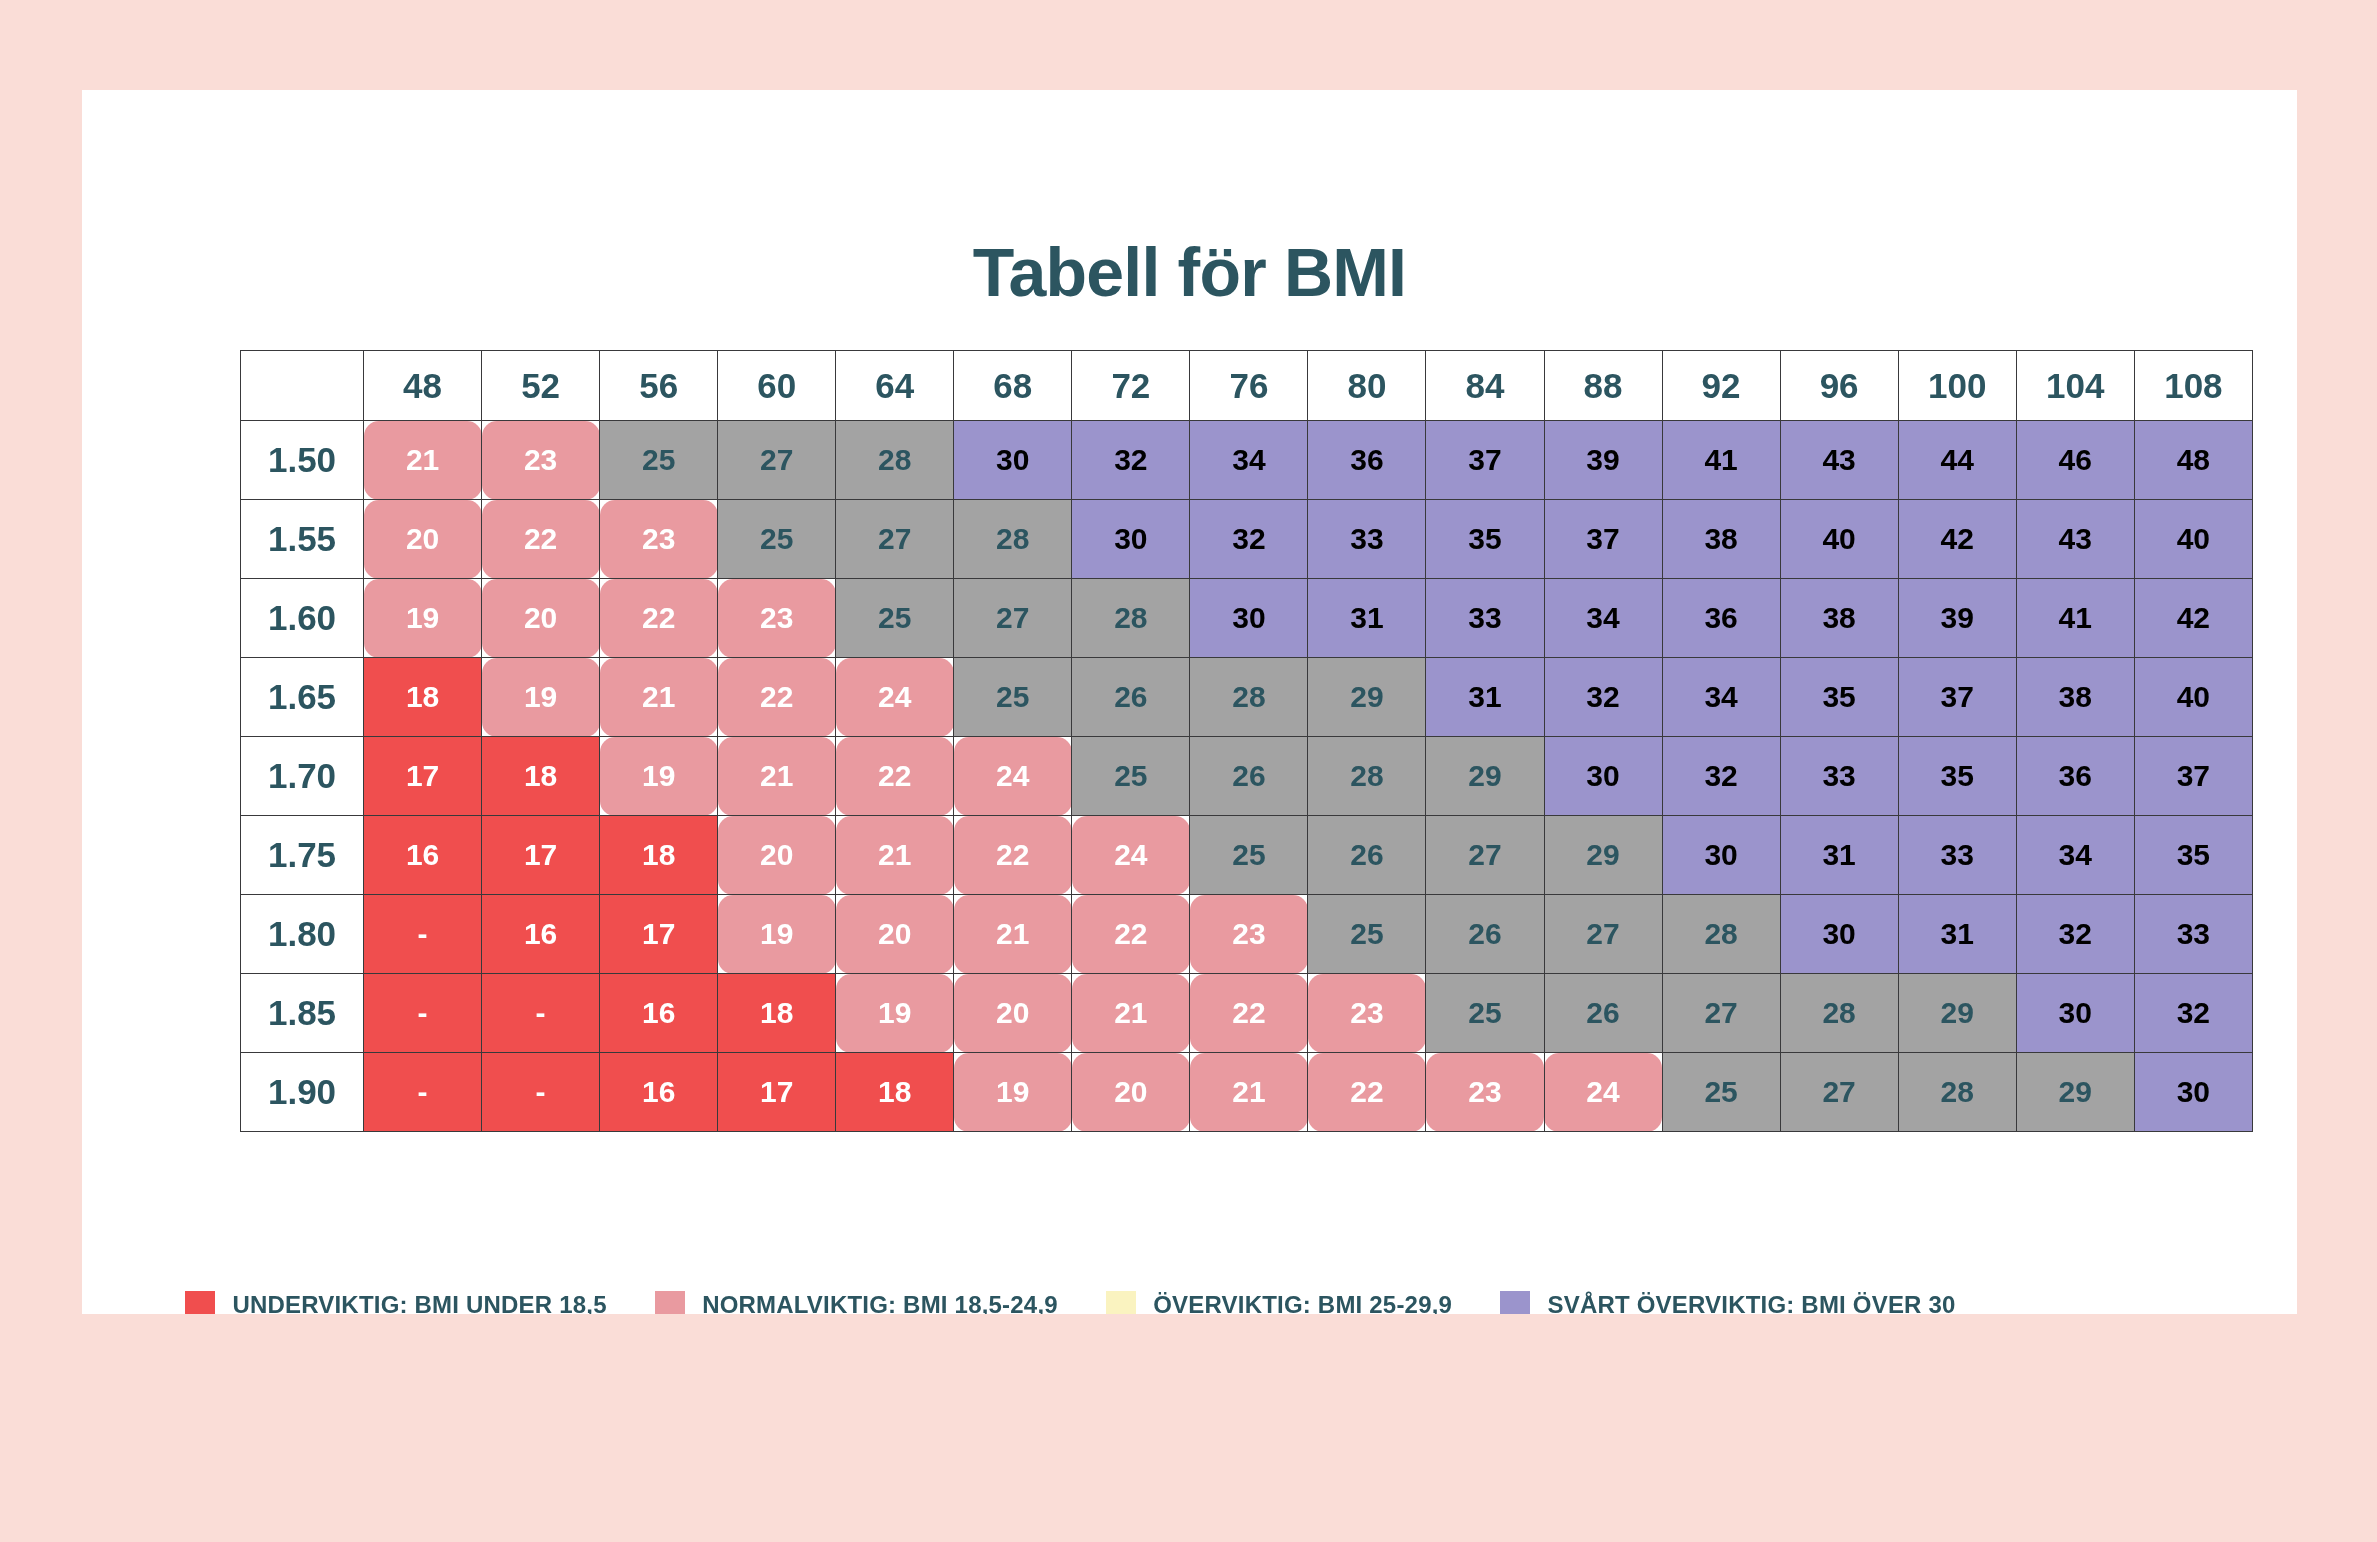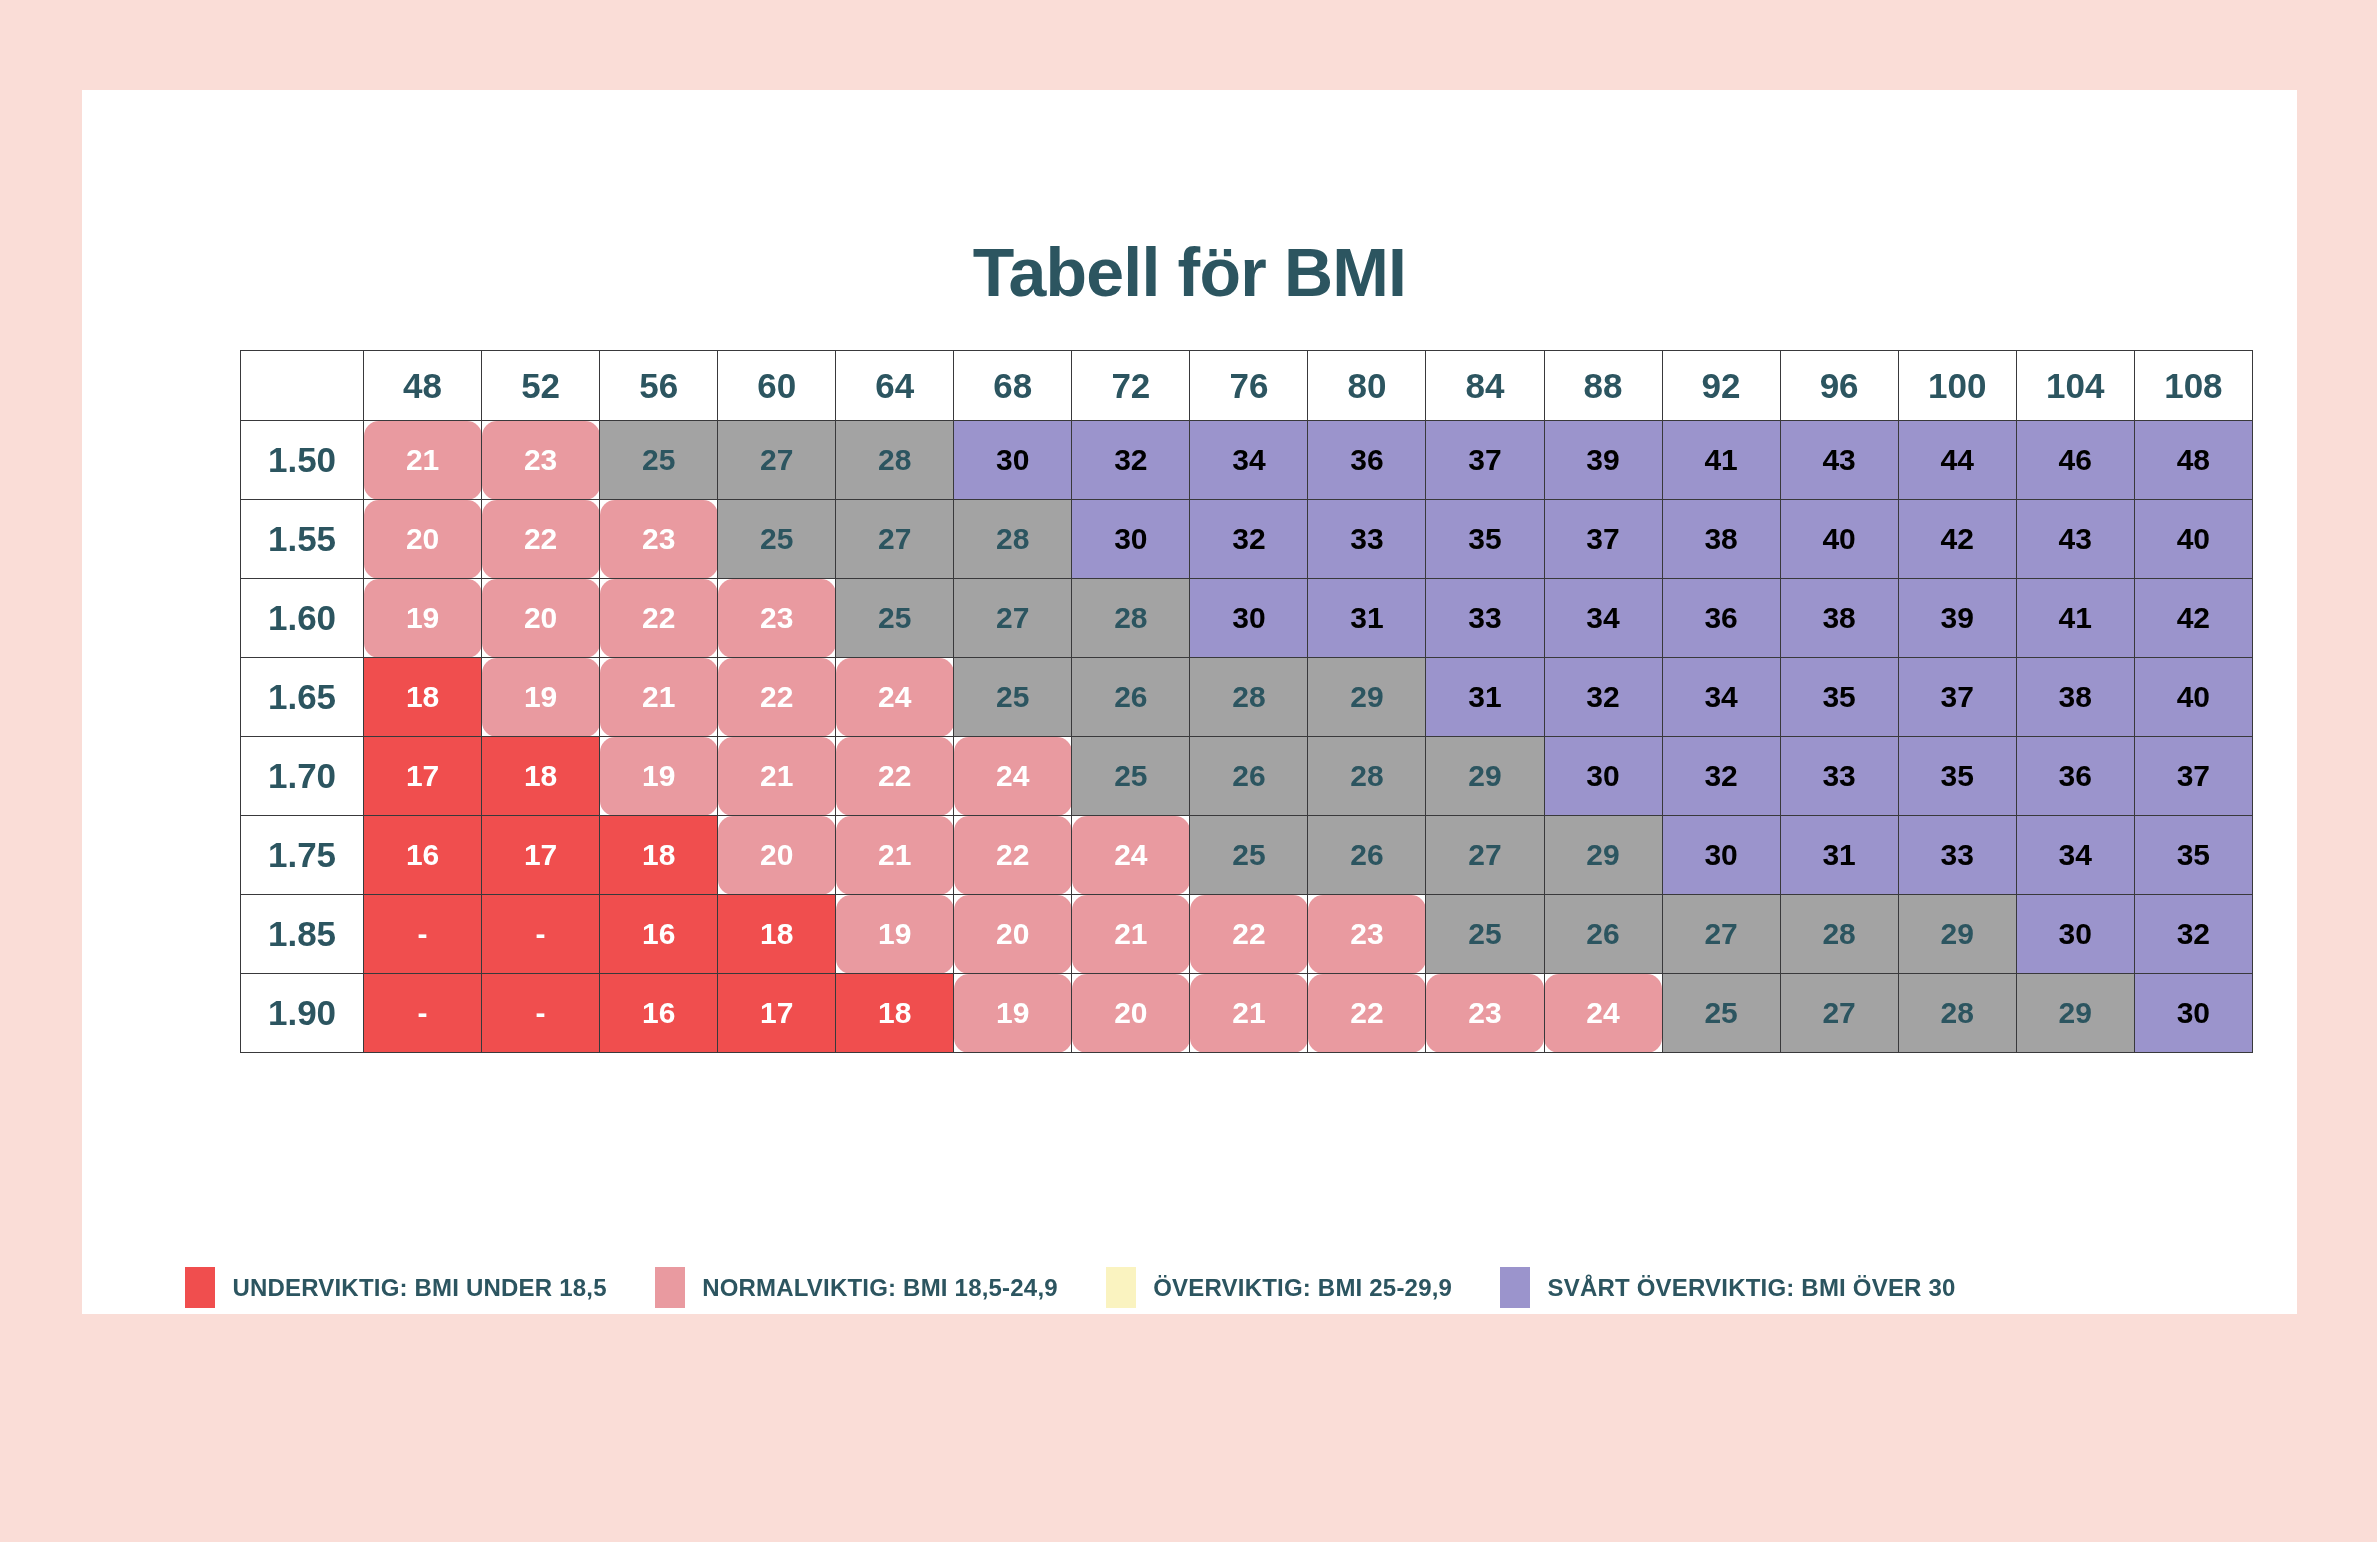--- a/index.html
+++ b/index.html
@@ -110,22 +110,23 @@
   #legend {
     position: absolute;
     left: 103px;
     top: 1177px;
     width: 2013px;
     display: flex;
     align-items: center;
   }
   .legend-item {
     display: flex;
-    align-items: center;
+    align-items: flex-start;
     margin-right: 48px;
+    margin-top: 24px;
   }
   .swatch {
     width: 30px;
     height: 41px;
     flex: 0 0 auto;
     margin-right: 17.4px;
   }
   .legend-text {
     font-size: 24px;
     font-weight: 700;
@@ -300,20 +301,39 @@
               <td class="cell over">26</td>
               <td class="cell over">27</td>
               <td class="cell over">29</td>
               <td class="cell obese">30</td>
               <td class="cell obese">31</td>
               <td class="cell obese">33</td>
               <td class="cell obese">34</td>
               <td class="cell obese">35</td>
             </tr>
             <tr>
+              <td class="hrow">1.80</td>
+              <td class="cell under">-</td>
+              <td class="cell under">16</td>
+              <td class="cell under">17</td>
+              <td class="cell normal">19</td>
+              <td class="cell normal">20</td>
+              <td class="cell normal">21</td>
+              <td class="cell normal">22</td>
+              <td class="cell normal">23</td>
+              <td class="cell over">25</td>
+              <td class="cell over">26</td>
+              <td class="cell over">27</td>
+              <td class="cell over">28</td>
+              <td class="cell obese">30</td>
+              <td class="cell obese">31</td>
+              <td class="cell obese">32</td>
+              <td class="cell obese">33</td>
+            </tr>
+            <tr>
               <td class="hrow">1.85</td>
               <td class="cell under">-</td>
               <td class="cell under">-</td>
               <td class="cell under">16</td>
               <td class="cell under">18</td>
               <td class="cell normal">19</td>
               <td class="cell normal">20</td>
               <td class="cell normal">21</td>
               <td class="cell normal">22</td>
               <td class="cell normal">23</td>

